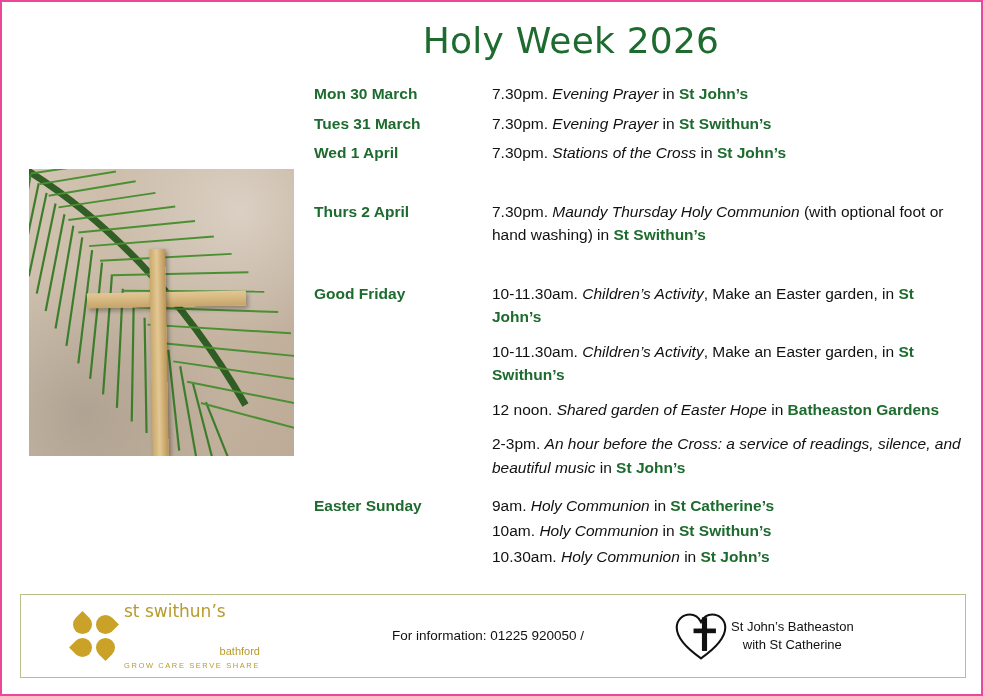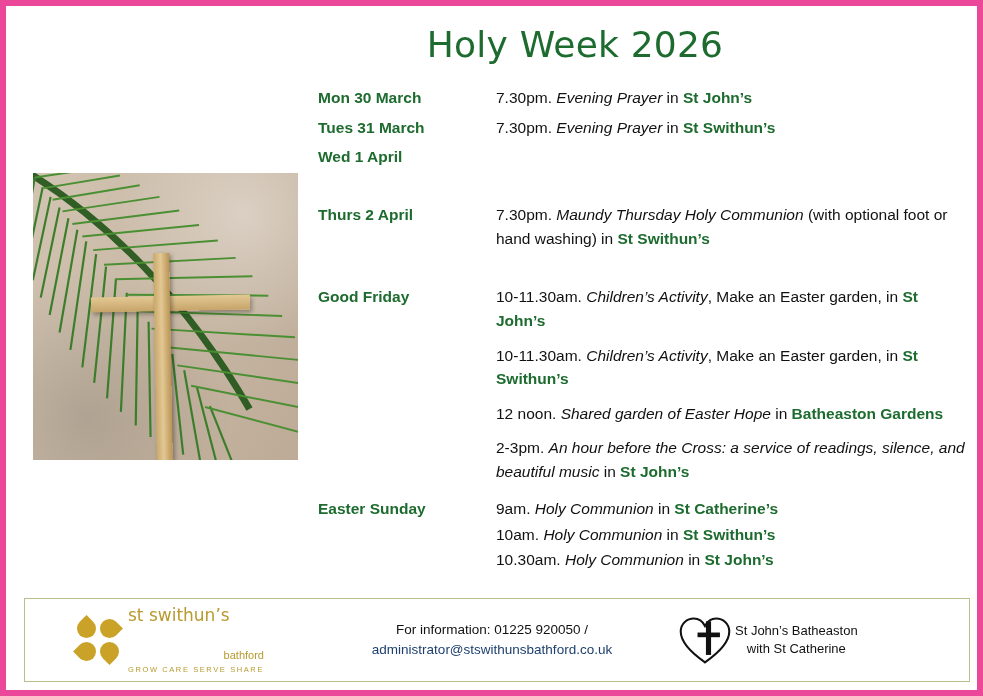--- a/index.html
+++ b/index.html
@@ -11,21 +11,21 @@
     height: 696px;
     background: #ffffff;
     font-family: "Liberation Sans", sans-serif;
     overflow: hidden;
   }
   .poster {
     position: relative;
     width: 983px;
     height: 696px;
     box-sizing: border-box;
-    border: 6px solid #ec4899;
+    border: 2px solid #ec4899;
     background: #ffffff;
   }
   .title {
     position: absolute;
     top: 18px;
     left: 0;
     width: 983px;
     text-align: center;
     padding-left: 155px;
     box-sizing: border-box;
@@ -282,20 +282,23 @@
 
     <div class="row">
       <div class="day">Tues 31 March</div>
       <div class="events">
         <div class="ev"><span class="tm">7.30pm</span><span>.</span> <span class="it">Evening Prayer</span><span> in </span><span class="pl">St Swithun’s</span></div>
       </div>
     </div>
 
     <div class="row">
       <div class="day">Wed 1 April</div>
+      <div class="events">
+        <div class="ev"><span class="tm">7.30pm</span><span>.</span> <span class="it">Stations of the Cross</span><span> in </span><span class="pl">St John’s</span></div>
+      </div>
     </div>
 
     <div class="row gap">
       <div class="day">Thurs 2 April</div>
       <div class="events">
         <div class="ev"><span class="tm">7.30pm</span><span>.</span> <span class="it">Maundy Thursday Holy Communion</span><span> (with optional foot or hand washing) in </span><span class="pl">St Swithun’s</span></div>
       </div>
     </div>
 
     <div class="row gap">
@@ -330,21 +333,20 @@
       </div>
       <div class="logo-text">
         <div class="logo-name">st swithun’s</div>
         <div class="logo-sub">bathford</div>
         <div class="logo-tag">GROW  CARE  SERVE  SHARE</div>
       </div>
     </div>
 
     <div class="footer-info">
       <div class="line1">For information: 01225 920050 /</div>
-      <div class="mail">administrator@stswithunsbathford.co.uk</div>
     </div>
 
     <div class="footer-right">
       <svg class="heart-cross" viewBox="0 0 60 60">
         <path d="M30 54 C10 40 4 30 4 21 C4 12 11 7 18 7 C24 7 28 11 30 15 C32 11 36 7 42 7 C49 7 56 12 56 21 C56 30 50 40 30 54 Z" fill="none" stroke="#111111" stroke-width="2.2"></path>
         <rect x="31" y="10" width="5.5" height="36" fill="#111111"></rect>
         <rect x="22" y="22" width="24" height="5" fill="#111111"></rect>
       </svg>
       <div class="church-name">
         <div>St John’s Batheaston</div>

